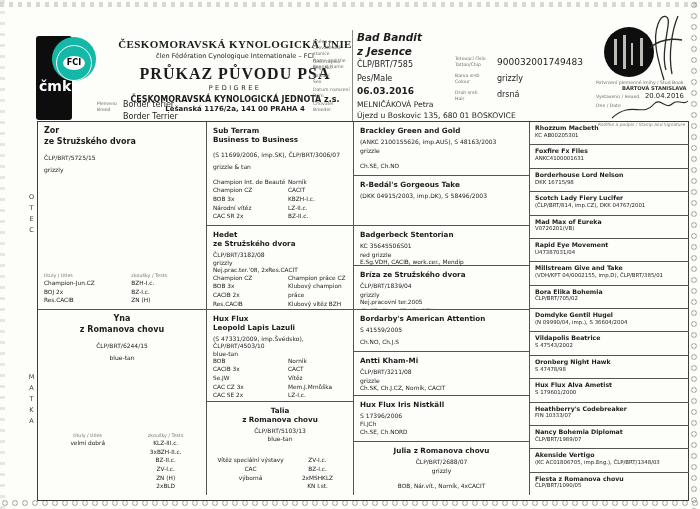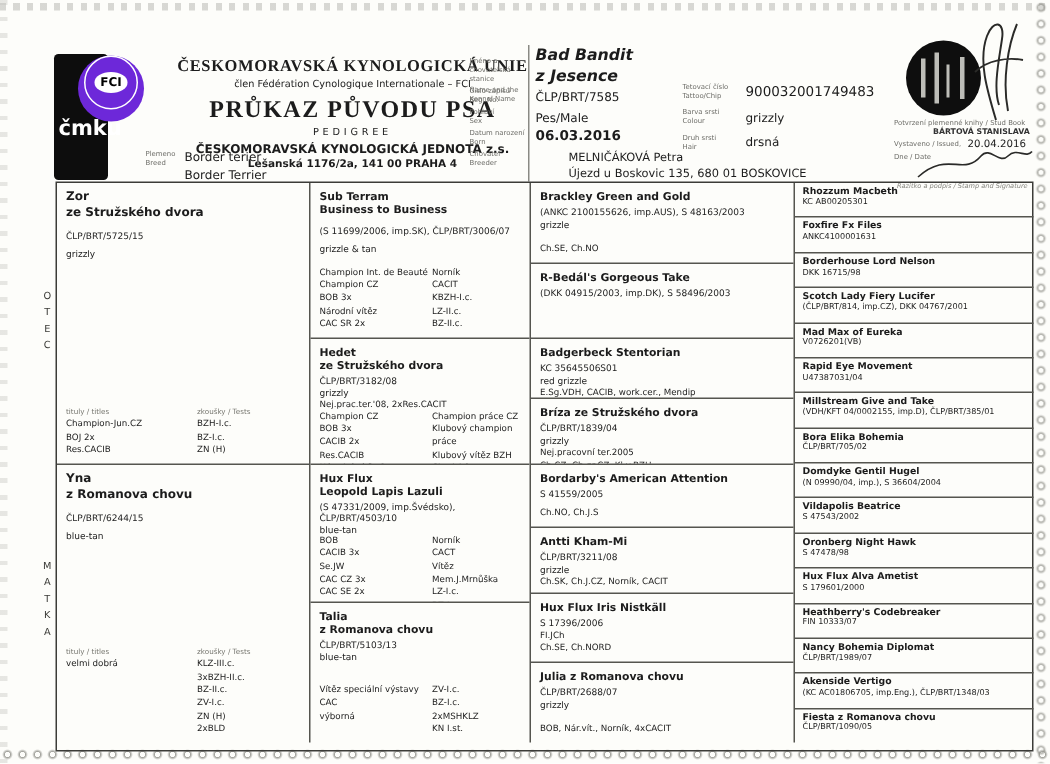--- a/index.html
+++ b/index.html
@@ -15,22 +15,22 @@
     background-size:10px 10px;opacity:.8;}
   .orn-right{position:absolute;right:0;top:0;width:11px;height:509px;
     background-image:radial-gradient(circle 3px at 5px 5px,transparent 1.5px,#8f8f88 2px,transparent 3.6px);
     background-size:10px 11px;opacity:.8;}
   .orn-left{position:absolute;left:0;top:0;width:5px;height:509px;
     background:repeating-linear-gradient(0deg,#c4c4bf 0 3px,transparent 3px 11px);opacity:.4;}
 
   
   .logo{position:absolute;left:36px;top:36px;width:80px;height:84px;}
   .logo-bar{position:absolute;left:0;top:0;width:36px;height:84px;background:#0d0d0d;border-radius:3px;}
-  .logo-circle{position:absolute;left:16px;top:1px;width:44px;height:44px;border-radius:50%;background:#6d28d9;
-    display:flex;align-items:flex-start;justify-content:center;}
+  .logo-circle{position:absolute;left:16px;top:1px;width:44px;height:44px;border-radius:50%;background:#14b8a6;
+    display:flex;align-items:flex-end;justify-content:center;}
   .logo-circle .ring{width:34px;height:34px;border-radius:50%;border:1.5px solid #fff;
     display:flex;align-items:center;justify-content:center;}
   .logo-circle .oval{background:#fff;border-radius:50%;padding:3px 4px;font-size:8px;font-weight:bold;color:#000;line-height:1;}
   .logo-cmku{position:absolute;left:3px;top:42px;color:#fff;font-weight:bold;font-size:14px;letter-spacing:0px;
     font-family:"DejaVu Sans",sans-serif;}
 
   
   .org{position:absolute;left:118px;top:38px;width:234px;text-align:center;}
   .org-union{font-family:"Liberation Serif",serif;font-weight:bold;font-size:11px;letter-spacing:.4px;}
   .org-member{font-size:6.5px;margin-top:2px;color:#222;}
@@ -43,21 +43,21 @@
 
   .lbl{font-size:4.6px;line-height:1.35;color:#6d6d68;}
   .lblcol-a{position:absolute;left:313px;width:40px;}
   .lblcol-b{position:absolute;left:455px;width:40px;}
 
   .vline-hdr{position:absolute;left:352px;top:30px;width:1px;height:91px;background:#8a8a84;}
 
   .val-a{position:absolute;left:357px;}
   .dogname{font-weight:bold;font-size:10.5px;line-height:1.3;font-style:italic;}
   .v8{font-size:8px;} .v9b{font-size:9px;font-weight:bold;}
-  .addr{font-size:7.6px;line-height:1.4;margin-left:22px;}
+  .addr{font-size:7.6px;line-height:1.4;}
 
   .val-b{position:absolute;left:497px;}
   .chip{font-size:9px;} .v8b{font-size:8px;}
 
   
   .stamp{position:absolute;left:604px;top:27px;width:50px;height:50px;border-radius:50%;
     background:#0e0e0e;overflow:hidden;}
   .stamp i{position:absolute;top:8px;width:3px;height:34px;background:#dcdcd6;opacity:.85;display:block;}
   .stamp i:nth-child(1){left:10px;height:26px;top:12px;}
   .stamp i:nth-child(2){left:19px;}
@@ -73,21 +73,21 @@
   .sb-cap{position:absolute;left:598px;top:122px;font-size:4.4px;color:#85857e;font-style:italic;}
 
   
   .ptable{position:absolute;left:37px;top:121px;width:652px;height:380px;
     border:1.5px solid #3c3c38;box-sizing:border-box;background:transparent;}
   .pcol{position:absolute;top:0;height:373px;box-sizing:border-box;display:flex;flex-direction:column;}
   .pcol+.pcol{border-left:1px solid #55554f;}
   .c1{left:0;width:168px;} .c2{left:168px;width:147px;} .c3{left:315px;width:176px;} .c4{left:491px;width:160px;}
   .cell{box-sizing:border-box;border-bottom:1px solid #55554f;padding:4px 6px;overflow:hidden;
     display:flex;flex-direction:column;}
-  .pcol .cell:last-child{border-bottom:none;}
+  .pcol .cell:last-child{border-bottom:none;text-align:center;}
 
   .pname{font-weight:bold;font-size:7.2px;line-height:1.3;}
   .g1name{font-weight:bold;font-size:8px;line-height:1.35;}
   .preg{font-size:6px;margin-top:6px;}
   .pcolor{font-size:6px;margin-top:5px;}
   .pextra{font-size:5.8px;margin-top:3px;}
   .pline{font-size:5.8px;line-height:1.5;}
   .plbl{font-size:4.8px;color:#76766f;margin-bottom:1px;}
   .twocol{display:flex;margin-top:auto;}
   .tcol-l{width:56%;} .tcol-r{width:44%;}

